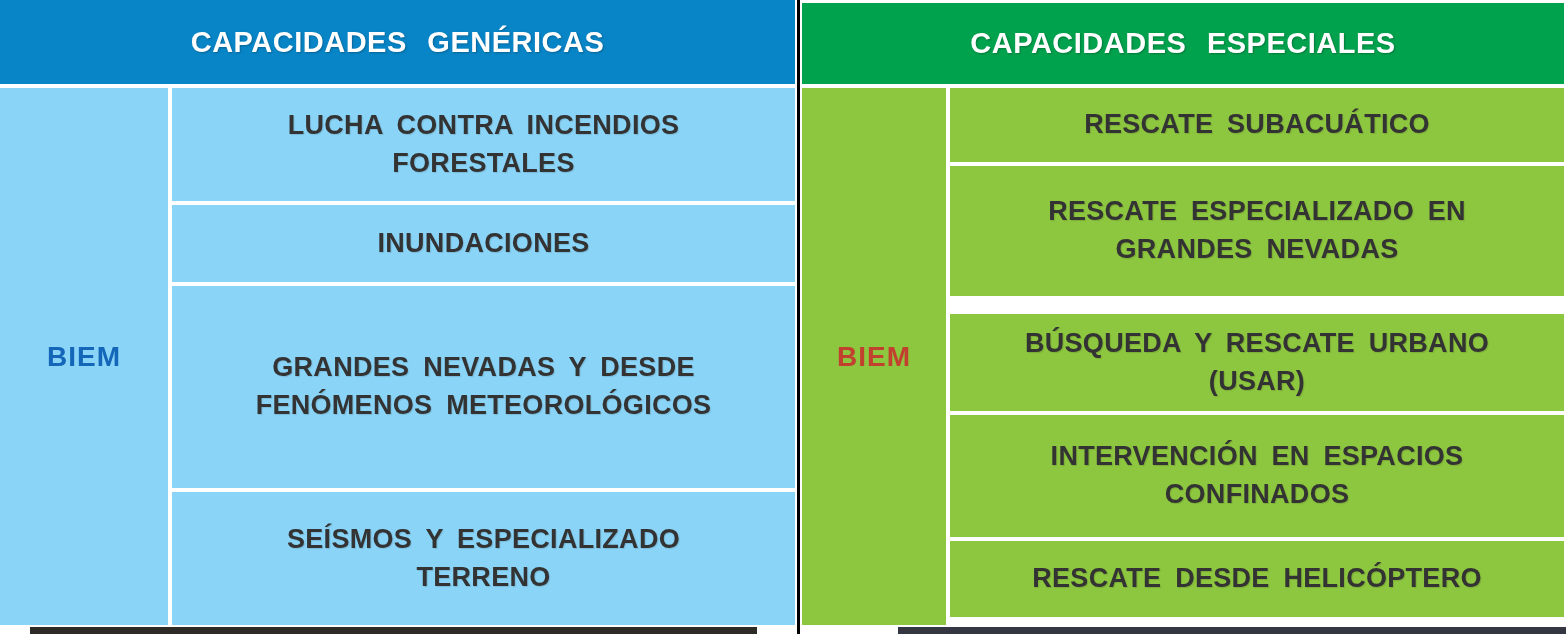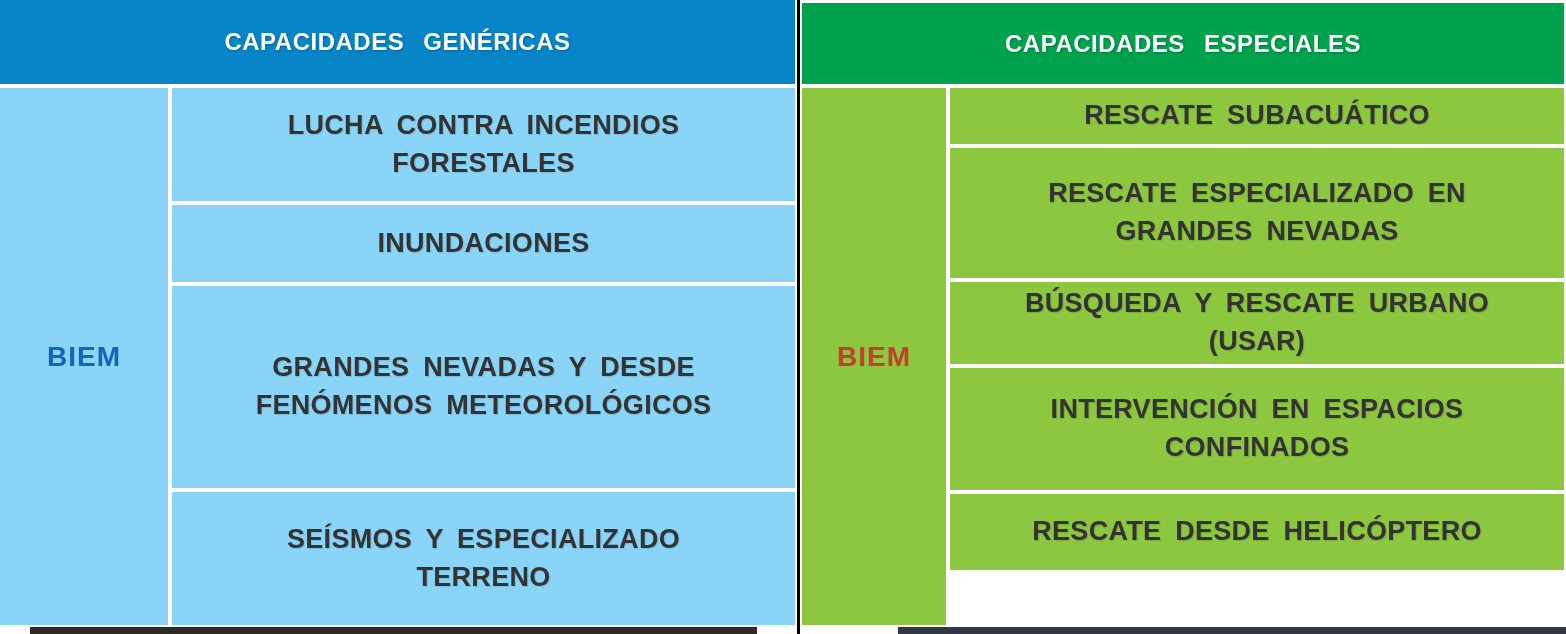--- a/index.html
+++ b/index.html
@@ -14,21 +14,21 @@
   }
 
   
   .tbl { position:absolute; top:0; height:625px; }
   .tbl-left  { left:0;   width:795px; }
   .tbl-right { left:802px; width:762px; }
 
   .hdr {
     display:flex; align-items:center; justify-content:center;
     color:#ffffff;
-    font-size:24px;
+    font-size:29px;
     letter-spacing:0.5px;
     word-spacing:12px;
     text-shadow:1px 1px 2px rgba(0,0,0,0.25);
   }
   .hdr-left  { height:84px; background:#0885C7; }
   .hdr-right { margin-top:3px; height:81px; background:#00A24D; }
 
   .body { position:absolute; top:88px; left:0; right:0; bottom:0; display:flex; }
 
   .rowhdr {
@@ -54,22 +54,22 @@
     margin-bottom:4px;
     text-shadow:1px 1px 1px rgba(0,0,0,0.12);
   }
   .cell:last-child { margin-bottom:0; }
   .cell-blue  { background:#8AD4F7; }
   .cell-green { background:#8DC63F; }
 
   
   .l-r1 { height:113px; } .l-r2 { height:77px; }
   .l-r3 { height:202px; } .l-r4 { height:133px; }
-  .r-r1 { height:56px;  } .r-r2 { height:130px; }
-  .r-r3 { height:82px; } .r-r4 { height:122px; }
+  .r-r1 { height:74px;  } .r-r2 { height:130px; }
+  .r-r3 { height:97px;margin-top:14px; } .r-r4 { height:122px; }
   .r-r5 { height:76px; }
 
   
   .divider {
     position:absolute; left:797px; top:0;
     width:3px; height:634px;
     background:#000000;
   }
   .strip { position:absolute; top:627px; height:7px; }
   .strip-left  { left:30px;  width:727px; background:#2E2B27; }

